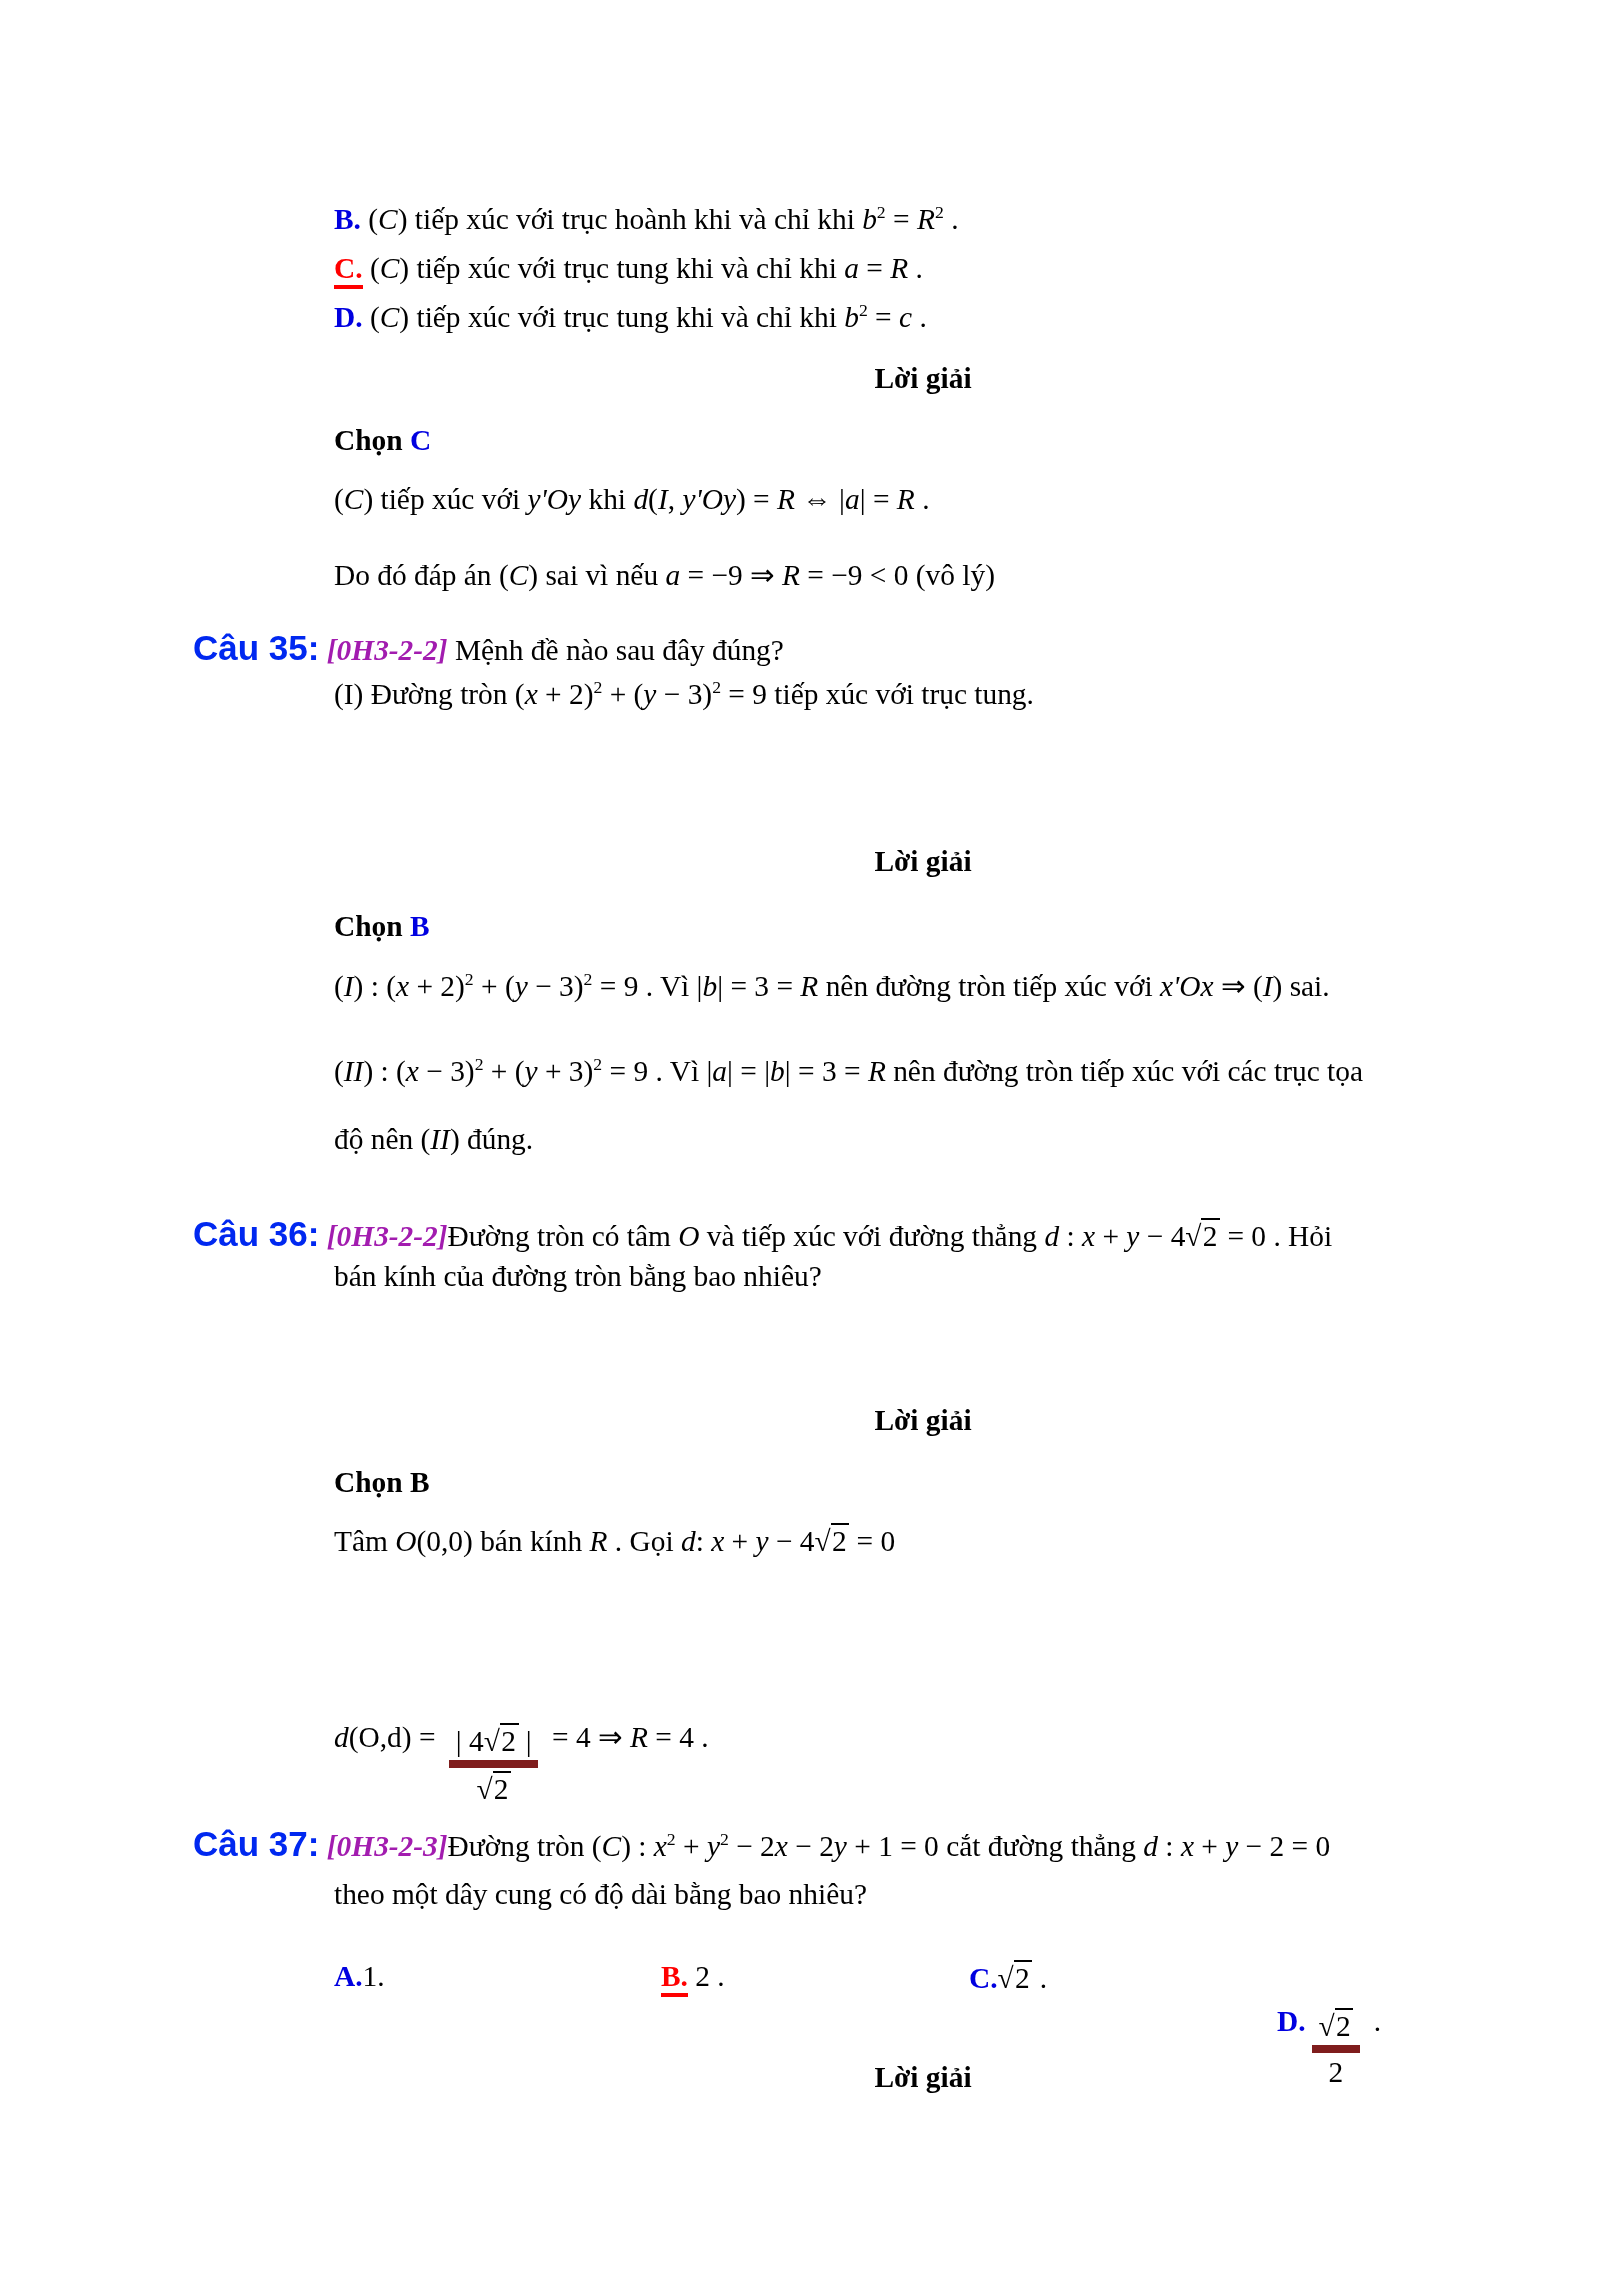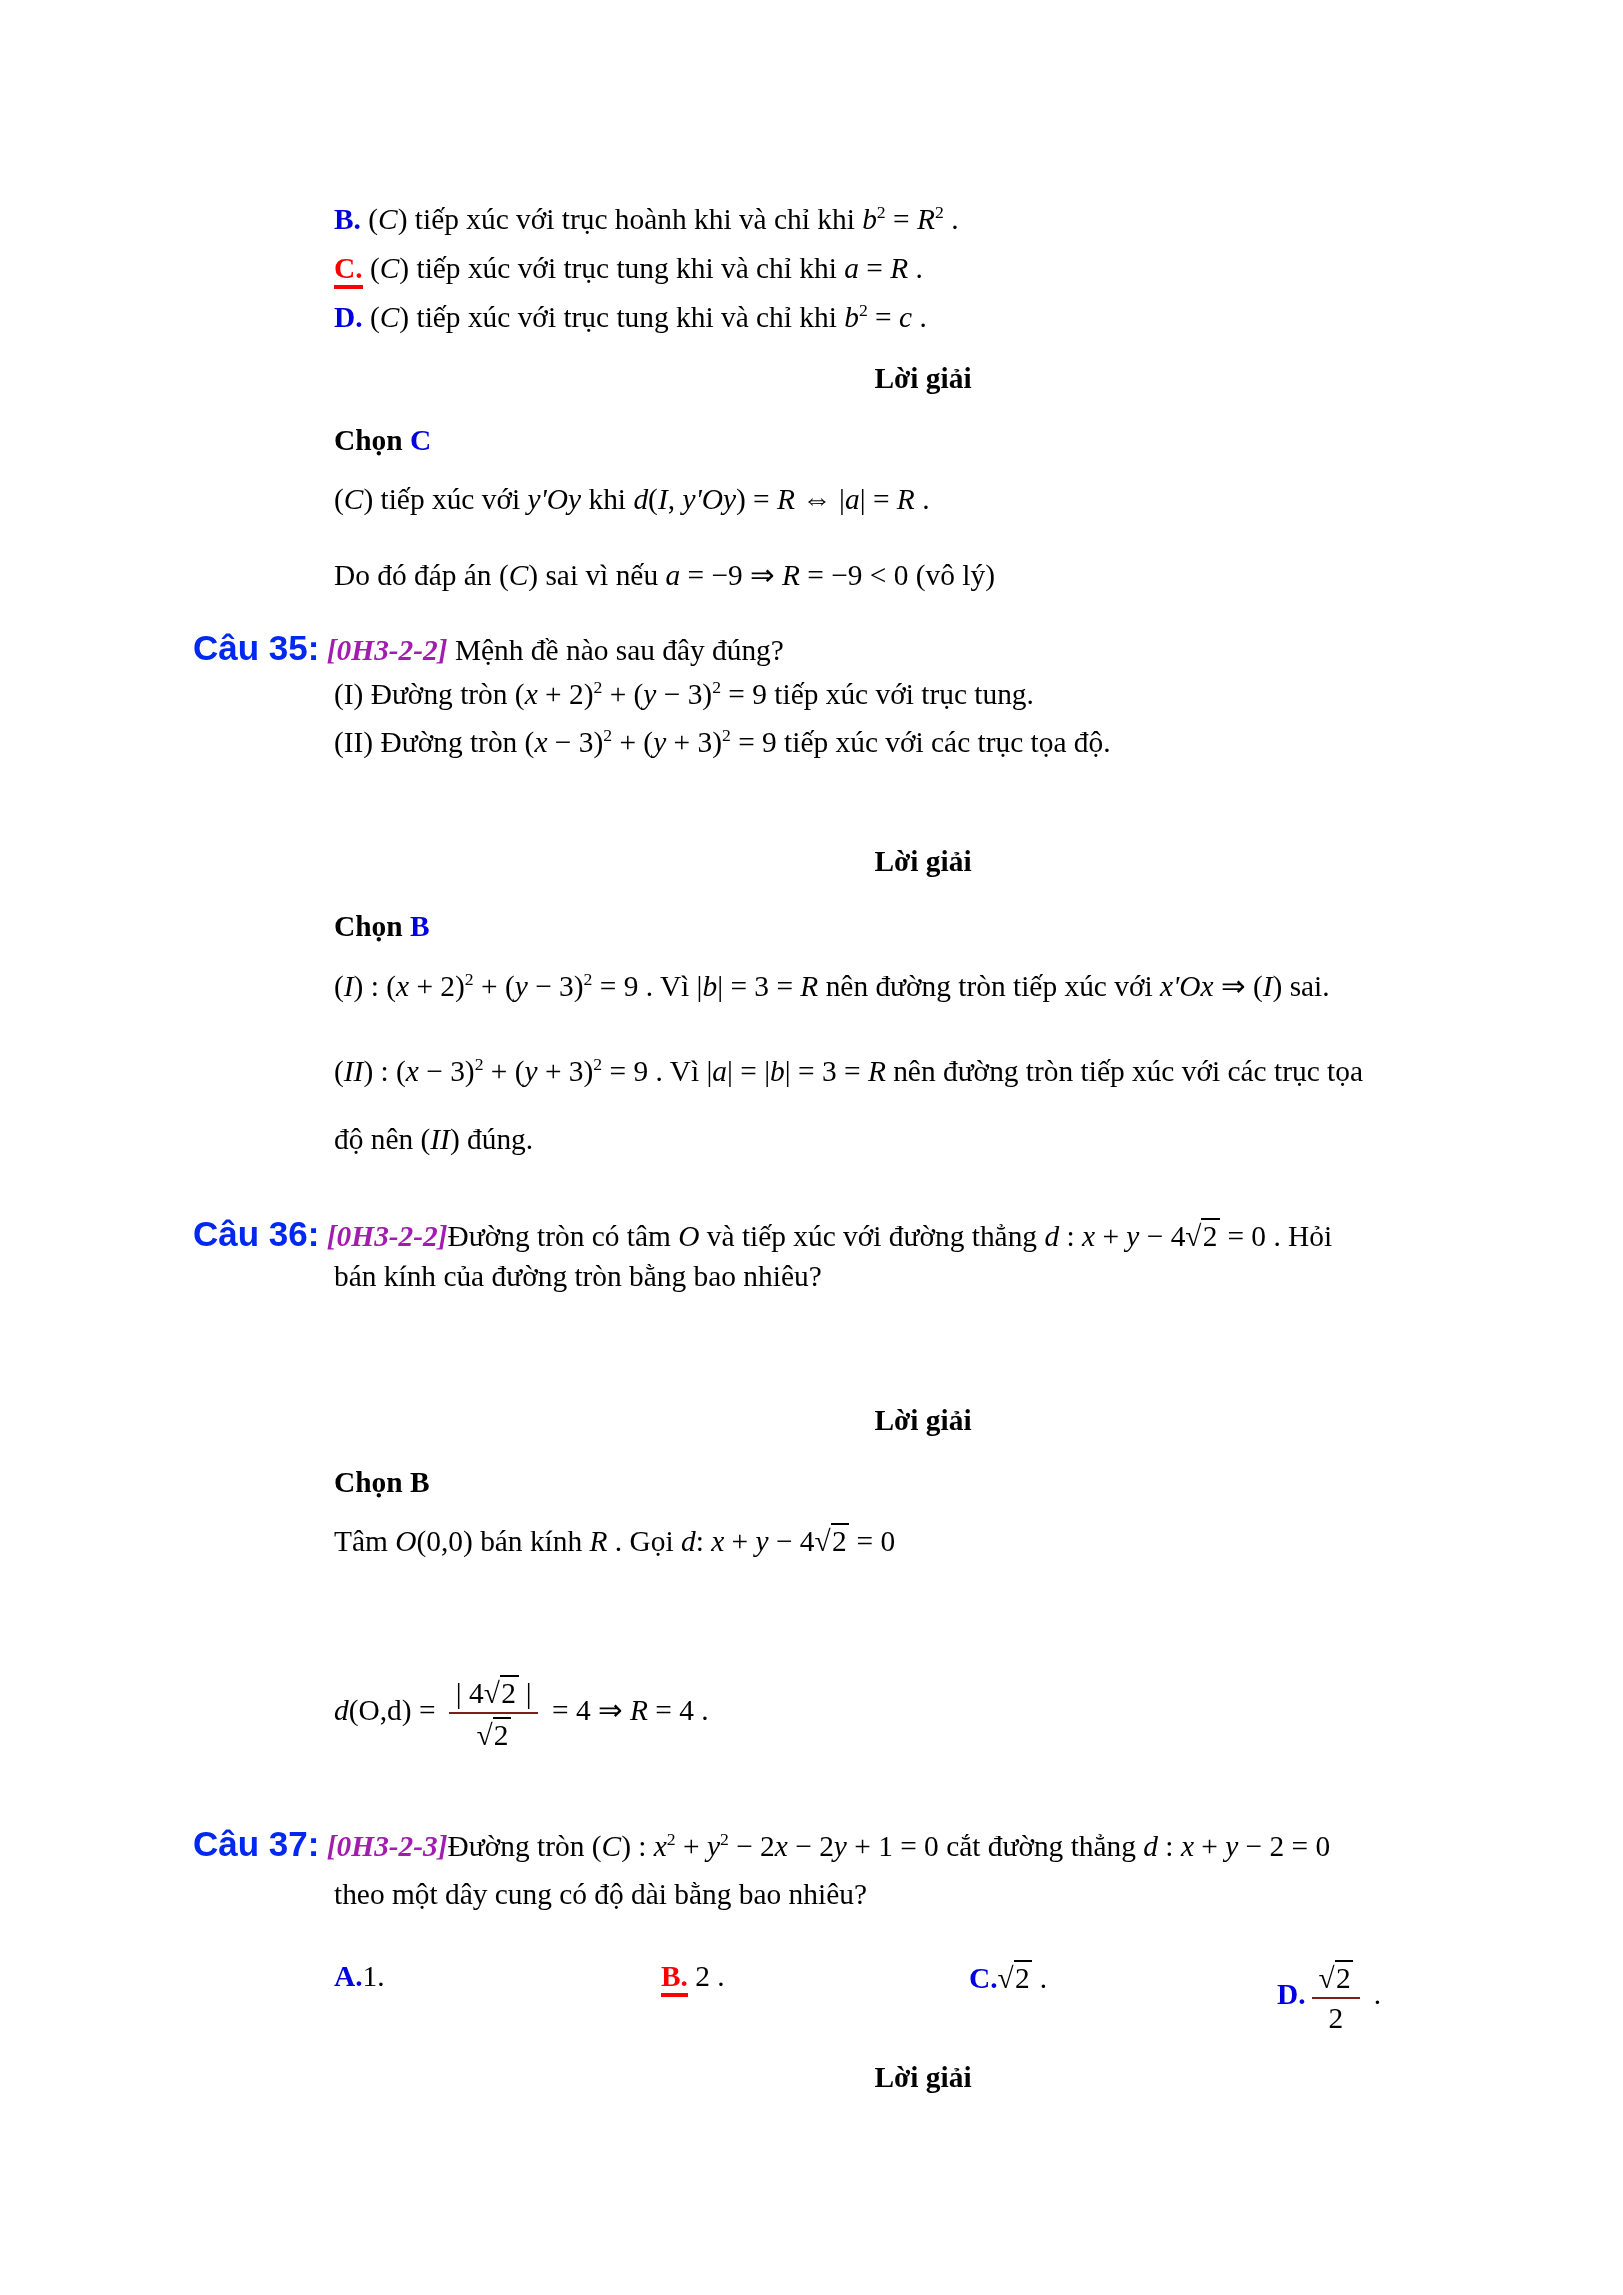--- a/index.html
+++ b/index.html
@@ -31,40 +31,39 @@
   .mb { color:#a21caf; font-weight:bold;font-style:italic; }
   
   .sqrt { display:inline-block; white-space:nowrap; }
   .sqrt .radix { display:inline-block; }
   .sqrt .rad { display:inline-block; border-top:2px solid #000; padding:0 2.6px 0 1.3px; }
   
   .frac {
     display:inline-flex; flex-direction:column; align-items:center;
     vertical-align:middle; margin:0 6.5px; line-height:1.1; text-align:center;
   }
-  .frac .num { border-bottom:2px solid #7f1d1d; padding:0 6.5px 2.6px; }
+  .frac .num { border-bottom:8px solid #7f1d1d; padding:0 6.5px 2.6px;margin-top:48px; }
   .frac .den { padding-top:2.6px; }
 </style>
 </head>
 <body>
 
 <div class="page">
 
   <div class="ln" style="top:203px"><span class="bb">B.</span><span> (</span><span class="i">C</span><span>) tiếp xúc với trục hoành khi và chỉ khi </span><span class="i">b</span><span class="s">2</span><span> = </span><span class="i">R</span><span class="s">2</span><span> .</span></div>
   <div class="ln" style="top:252px"><span class="rb">C.</span><span> (</span><span class="i">C</span><span>) tiếp xúc với trục tung khi và chỉ khi </span><span class="i">a</span><span> = </span><span class="i">R</span><span> .</span></div>
   <div class="ln" style="top:301px"><span class="bb">D.</span><span> (</span><span class="i">C</span><span>) tiếp xúc với trục tung khi và chỉ khi </span><span class="i">b</span><span class="s">2</span><span> = </span><span class="i">c</span><span> .</span></div>
 
   <div class="ln center" style="top:362px"><span class="b">Lời giải</span></div>
   <div class="ln" style="top:424px"><span class="b">Chọn </span><span class="bb">C</span></div>
   <div class="ln" style="top:483px"><span>(</span><span class="i">C</span><span>) tiếp xúc với </span><span class="i">y'Oy</span><span> khi </span><span class="i">d</span><span>(</span><span class="i">I</span><span>, </span><span class="i">y'Oy</span><span>) = </span><span class="i">R</span><span> ⇔ |</span><span class="i">a</span><span>| = </span><span class="i">R</span><span> .</span></div>
   <div class="ln" style="top:559px"><span>Do đó đáp án </span><span>(</span><span class="i">C</span><span>) sai vì nếu </span><span class="i">a</span><span> = −9 ⇒ </span><span class="i">R</span><span> = −9 &lt; 0 (vô lý)</span></div>
 
   <div class="ln cau" style="top:628px"><span class="cb">Câu 35:</span><span>  </span><span class="mb">[0H3-2-2]</span><span> Mệnh đề nào sau đây đúng?</span></div>
   <div class="ln" style="top:678px"><span>(I)   Đường tròn (</span><span class="i">x</span><span> + 2)</span><span class="s">2</span><span> + (</span><span class="i">y</span><span> − 3)</span><span class="s">2</span><span> = 9 tiếp xúc với trục tung.</span></div>
-  <div class="ln" style="top:726px"><span>(II)  Đường tròn (</span><span class="i">x</span><span> − 3)</span><span class="s">2</span><span> + (</span><span class="i">y</span><span> + 3)</span><span class="s">2</span><span> = 9 tiếp xúc với các trục tọa độ.</span></div>
   <div class="ln center" style="top:845px"><span class="b">Lời giải</span></div>
   <div class="ln" style="top:910px"><span class="b">Chọn </span><span class="bb">B</span></div>
   <div class="ln" style="top:970px"><span>(</span><span class="i">I</span><span>) : (</span><span class="i">x</span><span> + 2)</span><span class="s">2</span><span> + (</span><span class="i">y</span><span> − 3)</span><span class="s">2</span><span> = 9 . Vì |</span><span class="i">b</span><span>| = 3 = </span><span class="i">R</span><span> nên đường tròn tiếp xúc với </span><span class="i">x'Ox</span><span> ⇒ (</span><span class="i">I</span><span>) sai.</span></div>
   <div class="ln" style="top:1055px"><span>(</span><span class="i">II</span><span>) : (</span><span class="i">x</span><span> − 3)</span><span class="s">2</span><span> + (</span><span class="i">y</span><span> + 3)</span><span class="s">2</span><span> = 9 . Vì |</span><span class="i">a</span><span>| = |</span><span class="i">b</span><span>| = 3 = </span><span class="i">R</span><span> nên đường tròn tiếp xúc với các trục tọa</span></div>
   <div class="ln" style="top:1123px"><span>độ nên (</span><span class="i">II</span><span>) đúng.</span></div>
 
   <div class="ln cau" style="top:1214px"><span class="cb">Câu 36:</span><span>  </span><span class="mb">[0H3-2-2]</span><span>Đường tròn có tâm </span><span class="i">O</span><span> và tiếp xúc với đường thẳng </span><span class="i">d</span><span> : </span><span class="i">x</span><span> + </span><span class="i">y</span><span> − 4</span><span class="sqrt"><span class="radix">√</span><span class="rad"><span>2</span></span></span><span> = 0 . Hỏi</span></div>
   <div class="ln" style="top:1260px"><span>bán kính của đường tròn bằng bao nhiêu?</span></div>
   <div class="ln center" style="top:1404px"><span class="b">Lời giải</span></div>
   <div class="ln" style="top:1466px"><span class="b">Chọn B</span></div>

